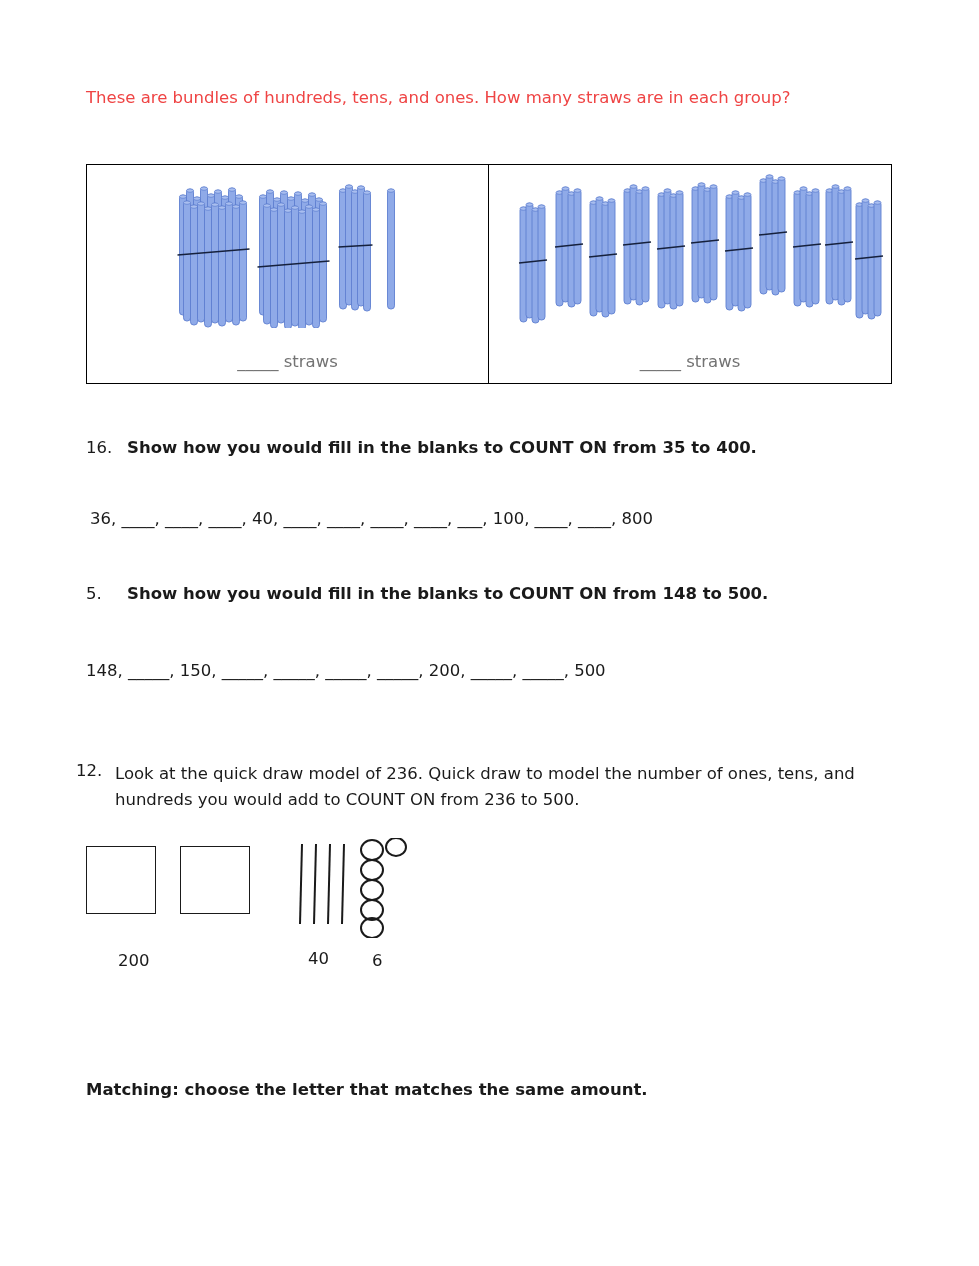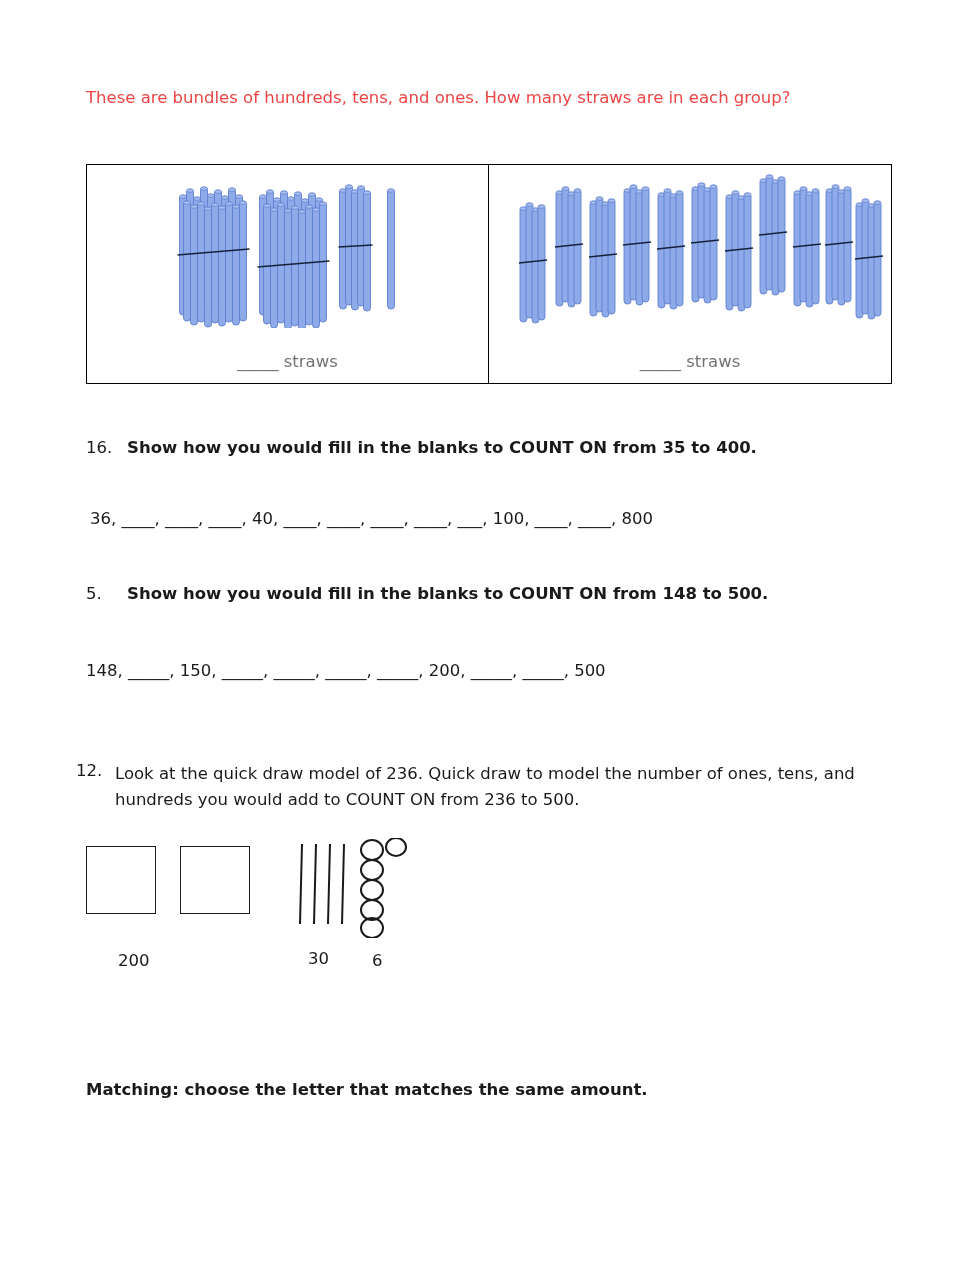--- a/index.html
+++ b/index.html
@@ -299,19 +299,19 @@
         <ellipse cx="16" cy="12" rx="11" ry="10" fill="none" stroke="#1a1a1a" stroke-width="2"></ellipse>
         <ellipse cx="40" cy="9" rx="10" ry="9" fill="none" stroke="#1a1a1a" stroke-width="2"></ellipse>
         <ellipse cx="16" cy="32" rx="11" ry="10" fill="none" stroke="#1a1a1a" stroke-width="2"></ellipse>
         <ellipse cx="16" cy="52" rx="11" ry="10" fill="none" stroke="#1a1a1a" stroke-width="2"></ellipse>
         <ellipse cx="16" cy="72" rx="11" ry="10" fill="none" stroke="#1a1a1a" stroke-width="2"></ellipse>
         <ellipse cx="16" cy="90" rx="11" ry="10" fill="none" stroke="#1a1a1a" stroke-width="2"></ellipse>
       </svg>
     </div>
 
     <div class="qd-label" style="left:32px; top:115px;">200</div>
-    <div class="qd-label" style="left:222px; top:113px;">30</div>
+    <div class="qd-label" style="left:222px; top:113px;">40</div>
     <div class="qd-label" style="left:286px; top:115px;">6</div>
   </div>
 
   <div class="matching">Matching: choose the letter that matches the same amount.</div>
 
 </div>
 
 </body></html>

